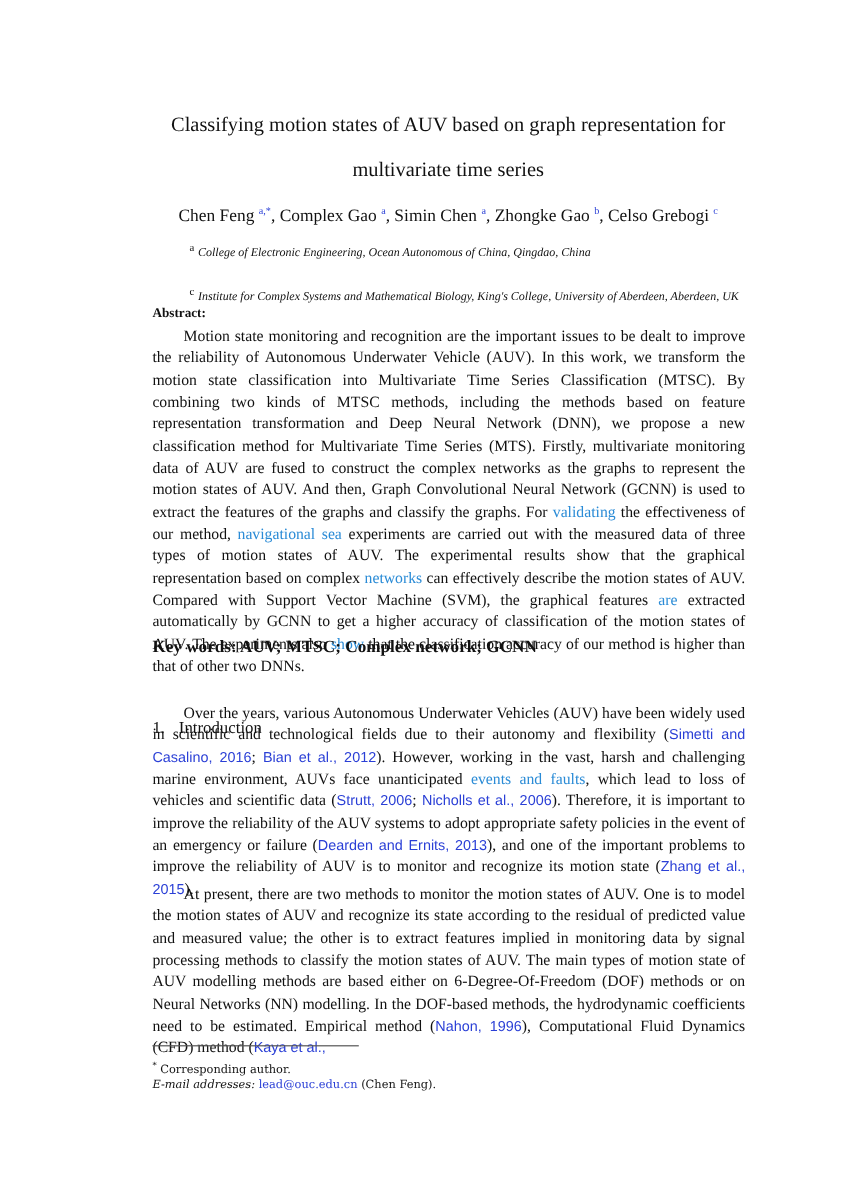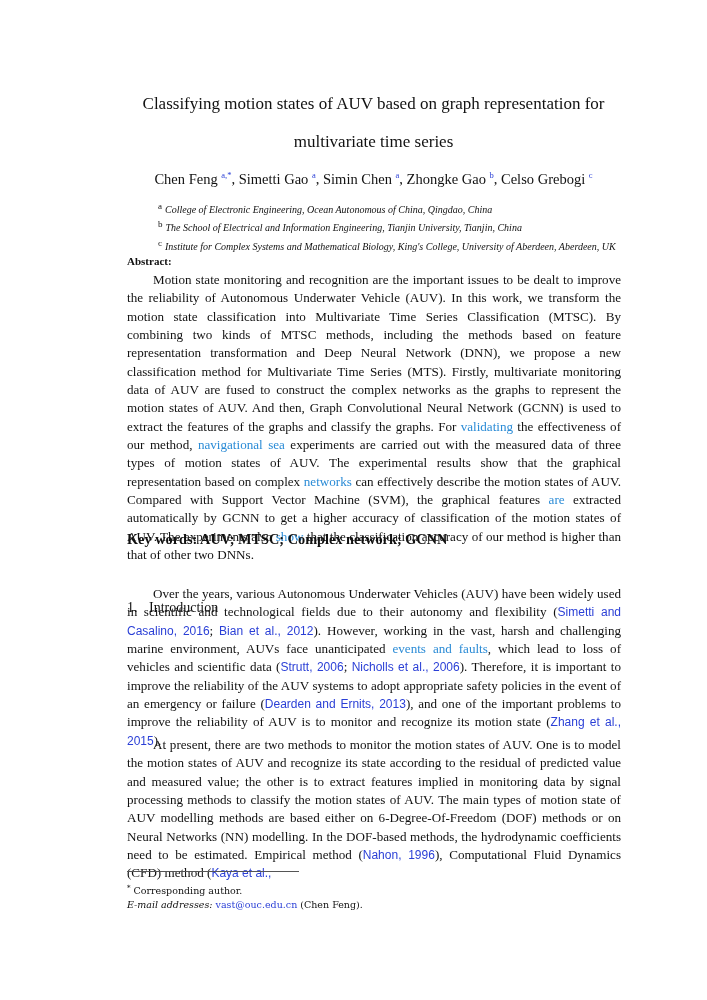--- a/index.html
+++ b/index.html
@@ -44,43 +44,42 @@
 <body>
 
 <div class="page serif">
 
   <div class="title l1">Classifying motion states of AUV based on graph representation for</div>
   <div class="title l2">multivariate time series</div>
 
   <div class="authors">
     <span>Chen Feng</span>
     <sup class="aff">a,*</sup><span>, </span>
-    <span>Simetti Gao</span>
+    <span>Complex Gao</span>
     <sup class="aff">a</sup><span>, </span>
     <span>Simin Chen</span>
     <sup class="aff">a</sup><span>, </span>
     <span>Zhongke Gao</span>
     <sup class="aff">b</sup><span>, </span>
     <span>Celso Grebogi</span>
     <sup class="aff">c</sup>
   </div>
 
   <div class="affil a"><sup>a</sup><span>College of Electronic Engineering, Ocean Autonomous of China, Qingdao, China</span></div>
-  <div class="affil b"><sup>b</sup><span>The School of Electrical and Information Engineering, Tianjin University, Tianjin, China</span></div>
   <div class="affil c"><sup>c</sup><span>Institute for Complex Systems and Mathematical Biology, King's College, University of Aberdeen, Aberdeen, UK</span></div>
 
   <div class="abstract-h">Abstract:</div>
 
   <div class="para abs"><span>Motion state monitoring and recognition are the important issues to be dealt to improve the reliability of Autonomous Underwater Vehicle (AUV). In this work, we transform the motion state classification into Multivariate Time Series Classification (MTSC). By combining two kinds of MTSC methods, including the methods based on feature representation transformation and Deep Neural Network (DNN), we propose a new classification method for Multivariate Time Series (MTS). Firstly, multivariate monitoring data of AUV are fused to construct the complex networks as the graphs to represent the motion states of AUV. And then, Graph Convolutional Neural Network (GCNN) is used to extract the features of the graphs and classify the graphs. For </span><span class="link-blue">validating</span><span> the effectiveness of our method, </span><span class="link-blue">navigational sea</span><span> experiments are carried out with the measured data of three types of motion states of AUV. The experimental results show that the graphical representation based on complex </span><span class="link-blue">networks</span><span> can effectively describe the motion states of AUV. Compared with Support Vector Machine (SVM), the graphical features </span><span class="link-blue">are</span><span> extracted automatically by GCNN to get a higher accuracy of classification of the motion states of AUV. The experiments also </span><span class="link-blue">show</span><span> that the classification accuracy of our method is higher than that of other two DNNs.</span></div>
 
   <div class="keywords">Key words: AUV; MTSC; Complex network; GCNN</div>
 
   <div class="intro-h"><span class="num">1.</span><span>Introduction</span></div>
 
   <div class="para intro1"><span>Over the years, various Autonomous Underwater Vehicles (AUV) have been widely used in scientific and technological fields due to their autonomy and flexibility (</span><span class="cite">Simetti and Casalino, 2016</span><span>; </span><span class="cite">Bian et al., 2012</span><span>). However, working in the vast, harsh and challenging marine environment, AUVs face unanticipated </span><span class="link-blue">events and faults</span><span>, which lead to loss of vehicles and scientific data (</span><span class="cite">Strutt, 2006</span><span>; </span><span class="cite">Nicholls et al., 2006</span><span>). Therefore, it is important to improve the reliability of the AUV systems to adopt appropriate safety policies in the event of an emergency or failure (</span><span class="cite">Dearden and Ernits, 2013</span><span>), and one of the important problems to improve the reliability of AUV is to monitor and recognize its motion state (</span><span class="cite">Zhang et al., 2015</span><span>).</span></div>
 
   <div class="para intro2"><span>At present, there are two methods to monitor the motion states of AUV. One is to model the motion states of AUV and recognize its state according to the residual of predicted value and measured value; the other is to extract features implied in monitoring data by signal processing methods to classify the motion states of AUV. The main types of motion state of AUV modelling methods are based either on 6-Degree-Of-Freedom (DOF) methods or on Neural Networks (NN) modelling. In the DOF-based methods, the hydrodynamic coefficients need to be estimated. Empirical method (</span><span class="cite">Nahon, 1996</span><span>), Computational Fluid Dynamics (CFD) method (</span><span class="cite">Kaya et al.,</span></div>
 
   <div class="fn-rule"></div>
   <div class="fn one"><sup>*</sup> <span>Corresponding author.</span></div>
-  <div class="fn two"><i>E-mail addresses:</i> <span class="email">vast@ouc.edu.cn</span> <span>(Chen Feng).</span></div>
+  <div class="fn two"><i>E-mail addresses:</i> <span class="email">lead@ouc.edu.cn</span> <span>(Chen Feng).</span></div>
 
 </div>
 
 </body></html>

